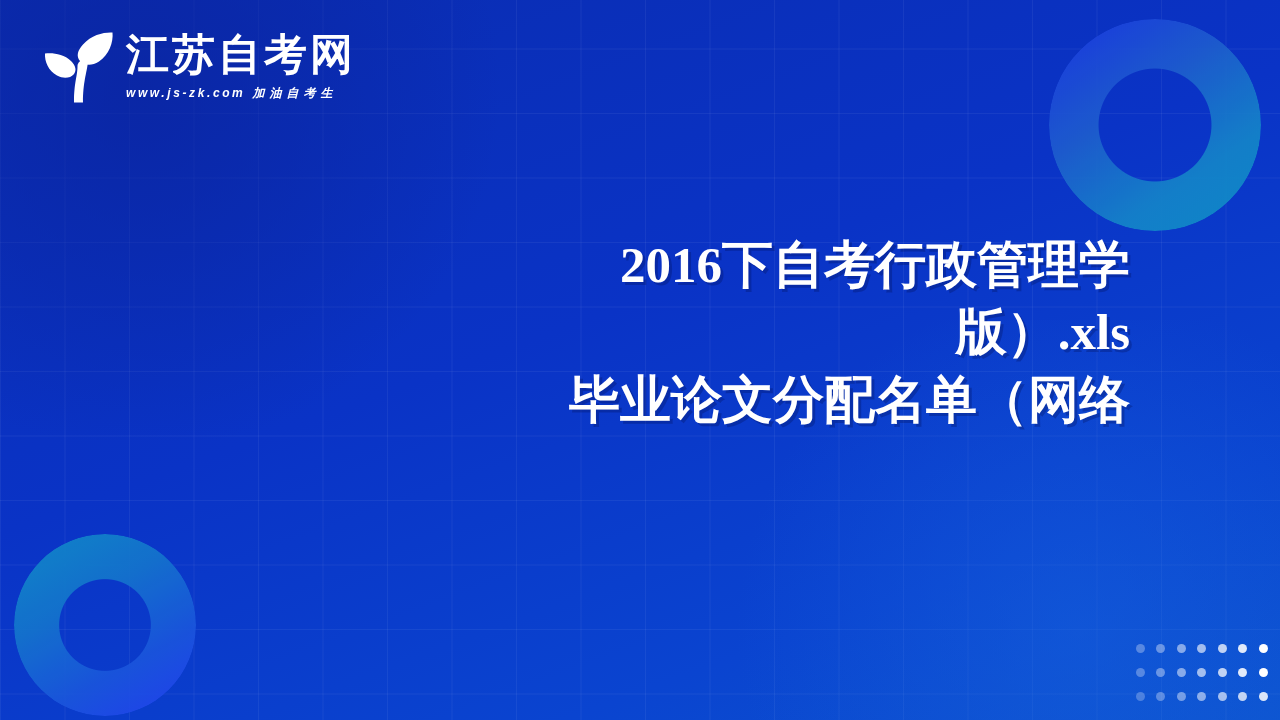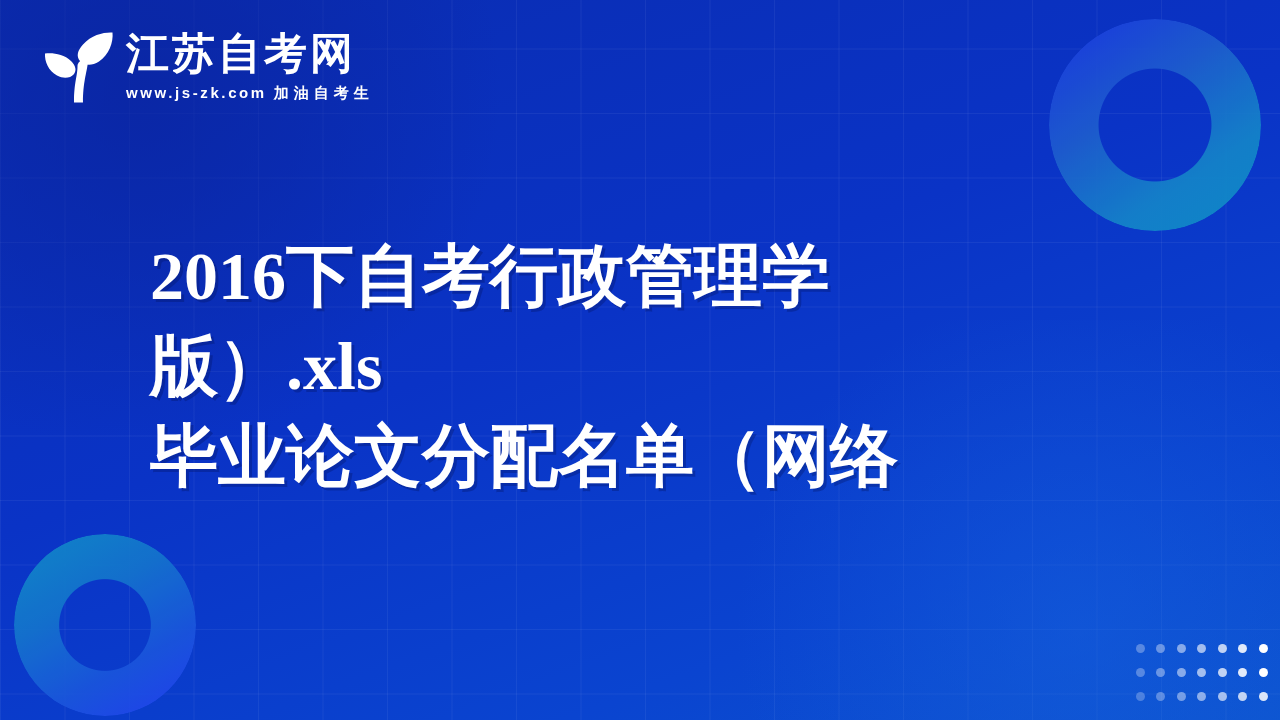--- a/index.html
+++ b/index.html
@@ -108,39 +108,40 @@
     color: #ffffff;
     font-size: 43px;
     font-weight: 700;
     line-height: 1.06;
     letter-spacing: 3px;
     white-space: nowrap;
   }
   #logo-tagline {
     margin-top: 7px;
     color: #ffffff;
-    font-size: 15px;
+    font-size: 12px;
     font-weight: 600;
     letter-spacing: 2.6px;
     white-space: nowrap;
+    font-style: italic;
   }
   #logo-tagline .tag-cn { letter-spacing: 5px; margin-left: 7px; }
 
   
   #headline {
     position: absolute;
     left: 0; right: 0;
     top: 232px;
-    text-align: left;
+    text-align: right;
     padding: 0 150px;
     box-sizing: border-box;
     color: #ffffff;
     font-family: "Liberation Serif", "DejaVu Serif", serif;
     font-weight: 700;
-    font-size: 68px;
+    font-size: 51px;
     line-height: 1.32;
     letter-spacing: 0px;
     text-shadow: 3px 3px 0 rgba(2,16,90,0.30);
     word-break: break-all;
   }
 </style>
 </head>
 <body>
 
 <div id="stage">

